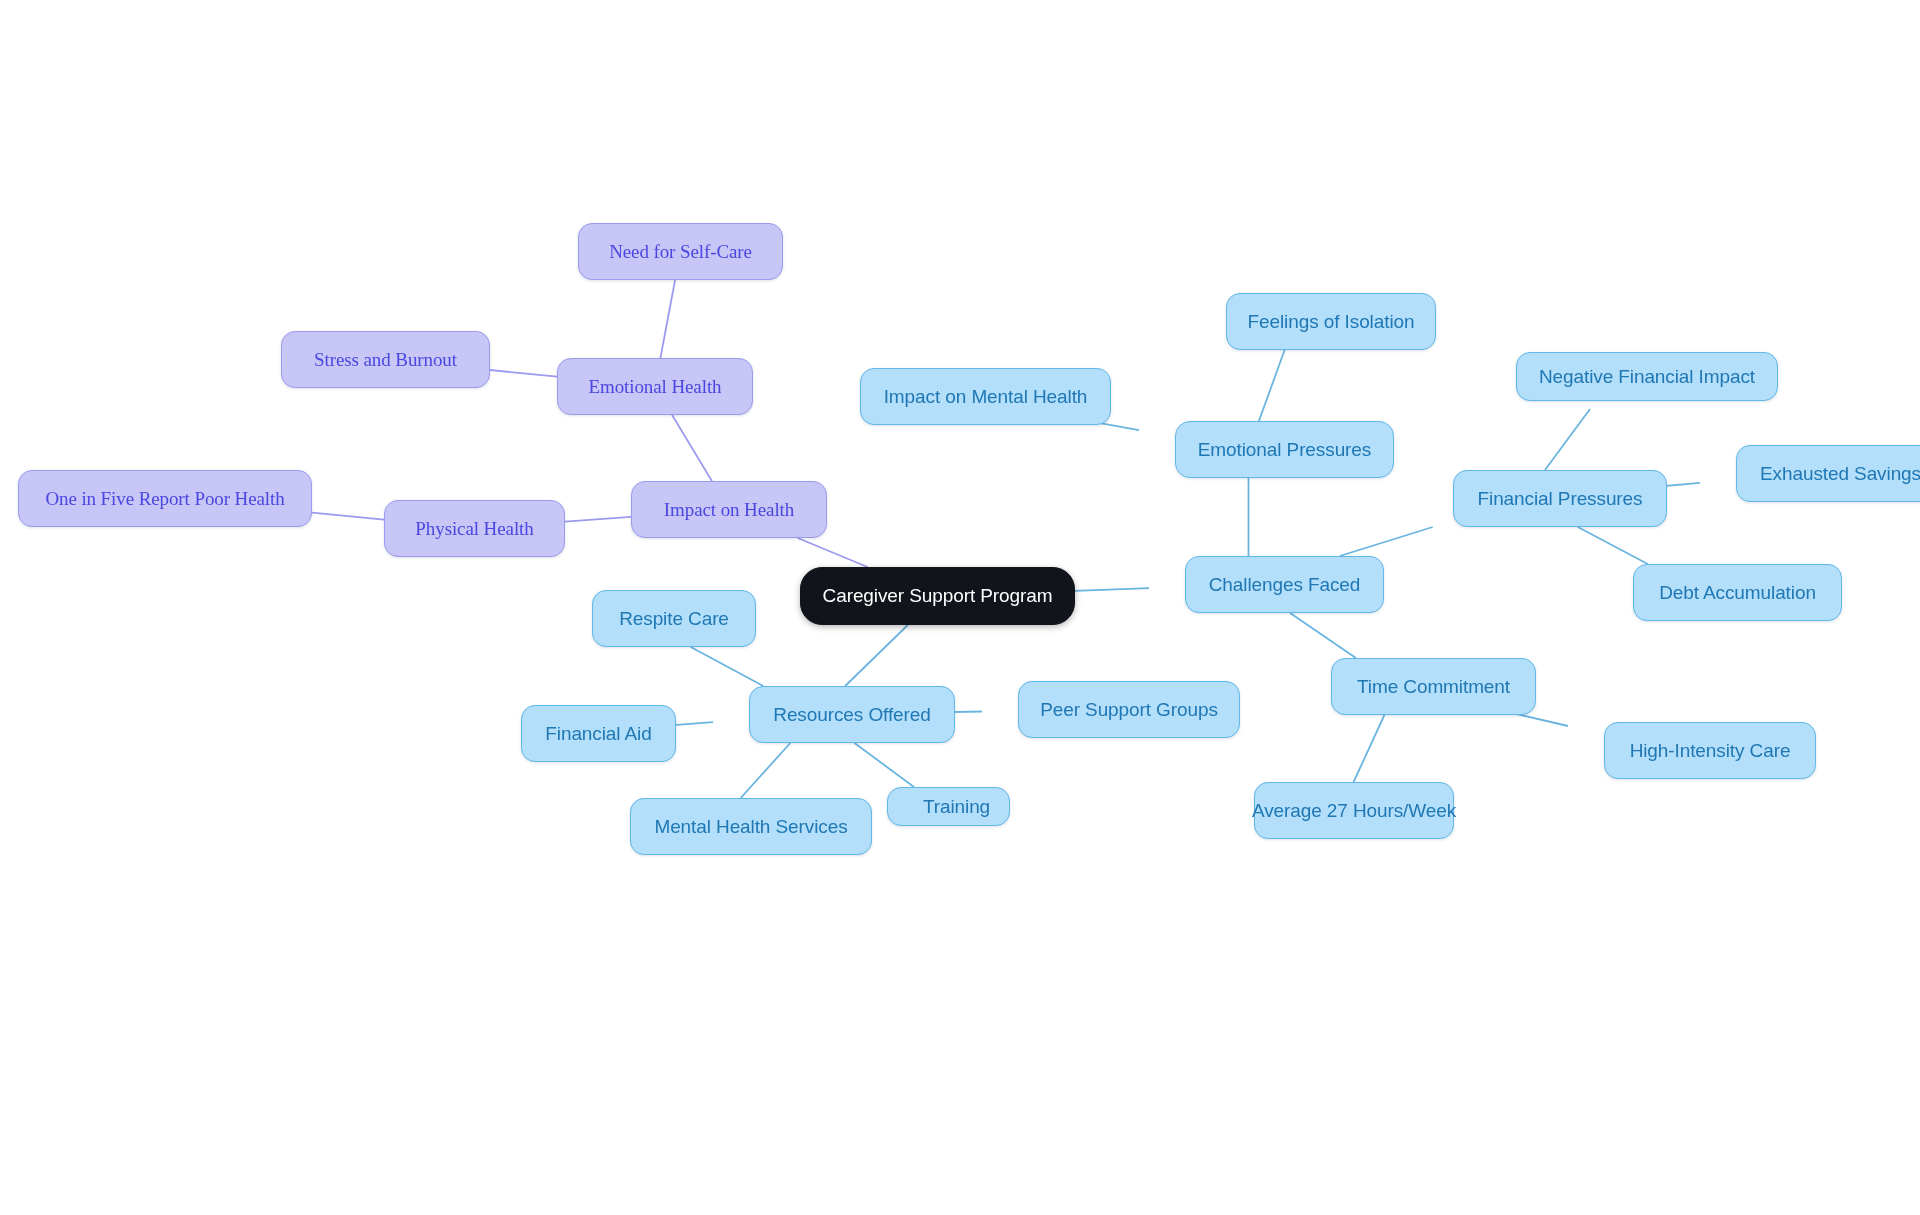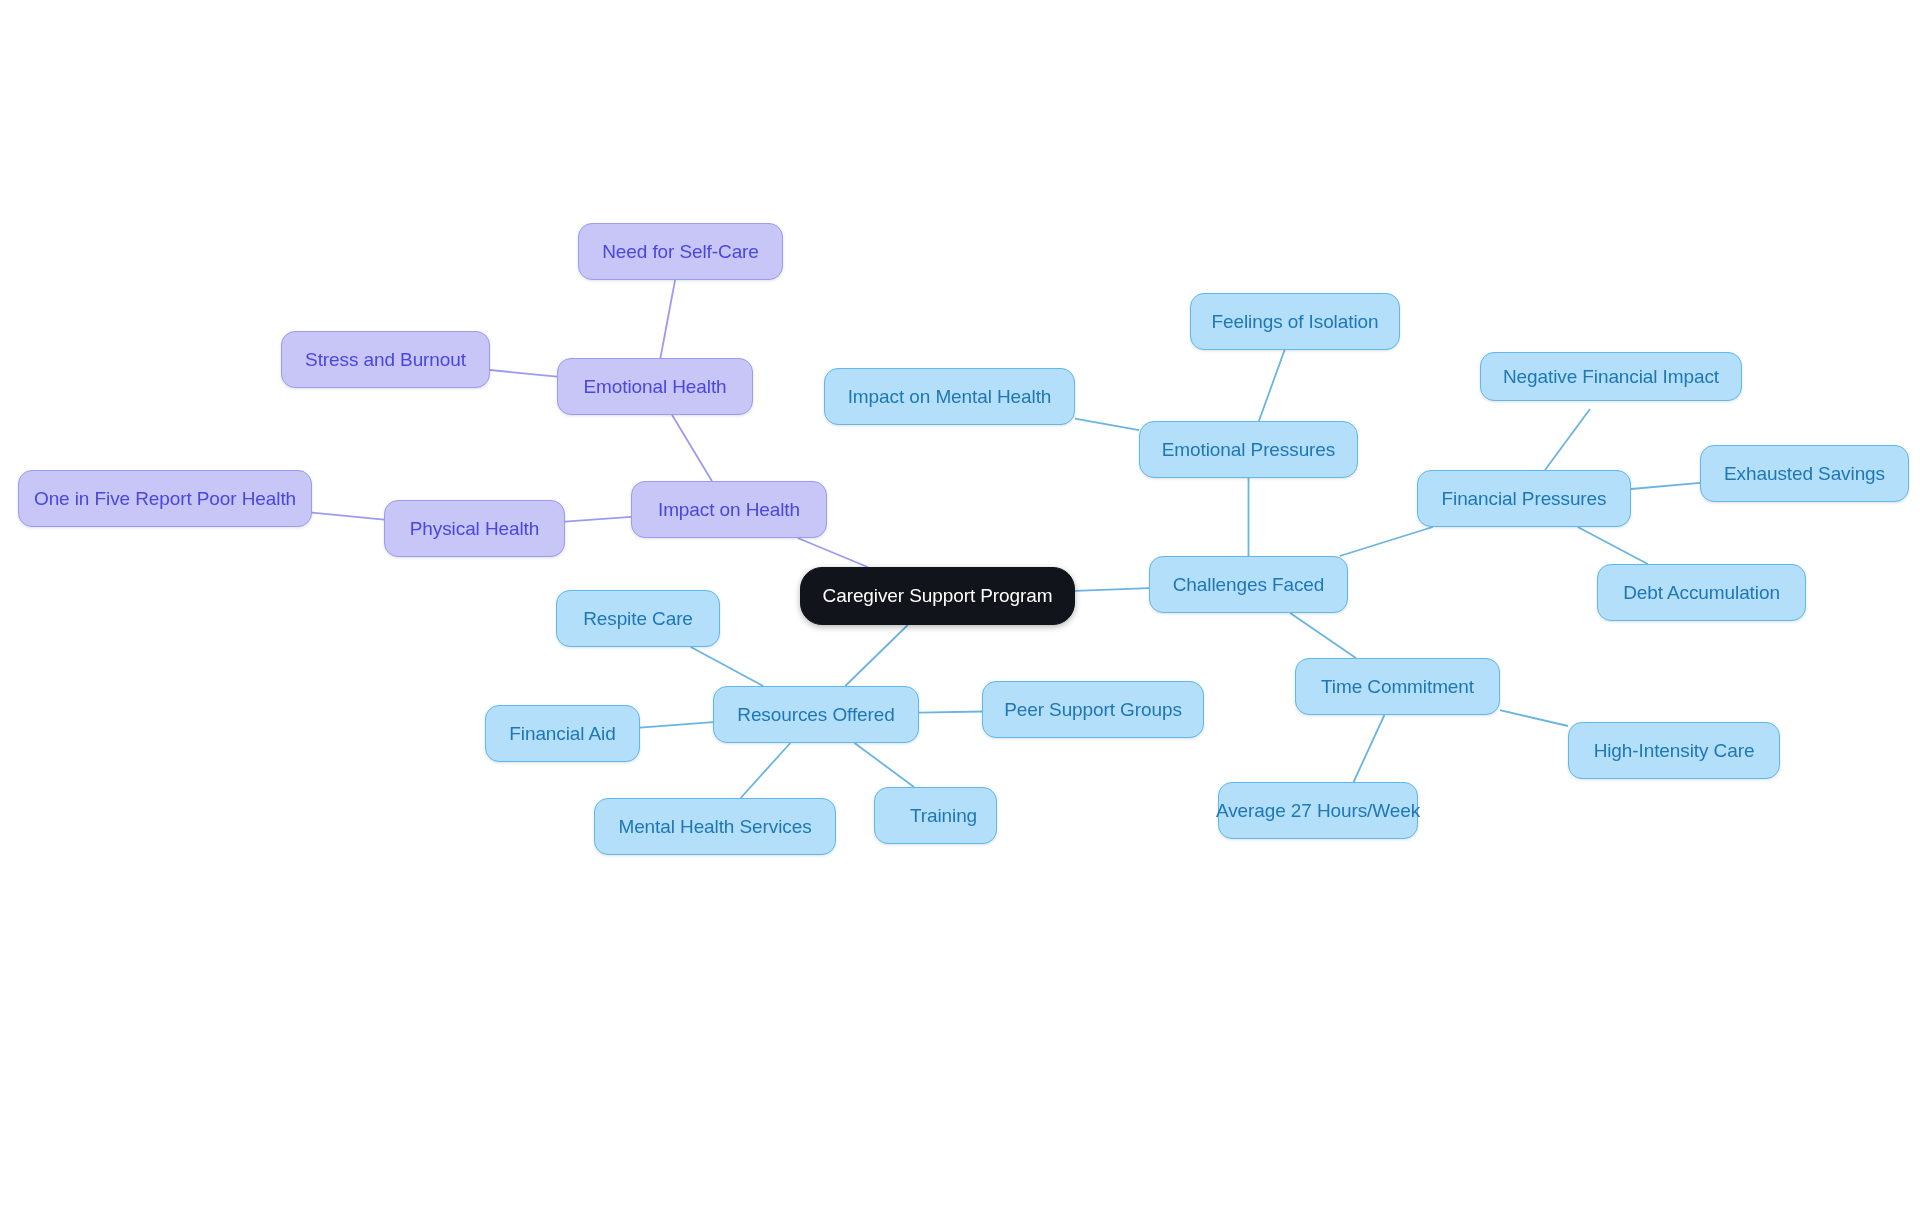--- a/index.html
+++ b/index.html
@@ -50,26 +50,28 @@
     color: #ffffff;
     border-radius: 22px;
     font-size: 19px;
     box-shadow: 0 2px 6px rgba(10, 12, 20, 0.30);
   }
   .node.blue {
     background: #b3dffb;
     border-color: #61b8ea;
     color: #1f77b4;
     font-size: 19px;
+    margin-left: 36px;
   }
   .node.purple {
     background: #c7c6f7;
     border-color: #9c9bf0;
     color: #4a47e0;
     font-size: 19px;
+    font-family: Liberation Serif, serif;
   }
 
   
   #logo {
     position: absolute;
     left: 1406px;
     top: 1098px;
     width: 490px;
     height: 108px;
   }
@@ -193,21 +195,21 @@
       </div>
       <div class="node blue" style="left: 556px; top: 590px; width: 164px; height: 57px;">
         <span>Respite Care</span>
       </div>
       <div class="node blue" style="left: 485px; top: 705px; width: 155px; height: 57px;">
         <span>Financial Aid</span>
       </div>
       <div class="node blue" style="left: 594px; top: 798px; width: 242px; height: 57px;">
         <span>Mental Health Services</span>
       </div>
-      <div class="node blue" style="left: 874px; top: 787px; width: 123px; height: 57px; padding-left: 16px;">
+      <div class="node blue" style="left: 851px; top: 787px; width: 123px; height: 39px; padding-left: 16px;">
         <span>Training</span>
       </div>
       <div class="node blue" style="left: 982px; top: 681px; width: 222px; height: 57px;">
         <span>Peer Support Groups</span>
       </div>
     </div>
 
 
 </div>
 

